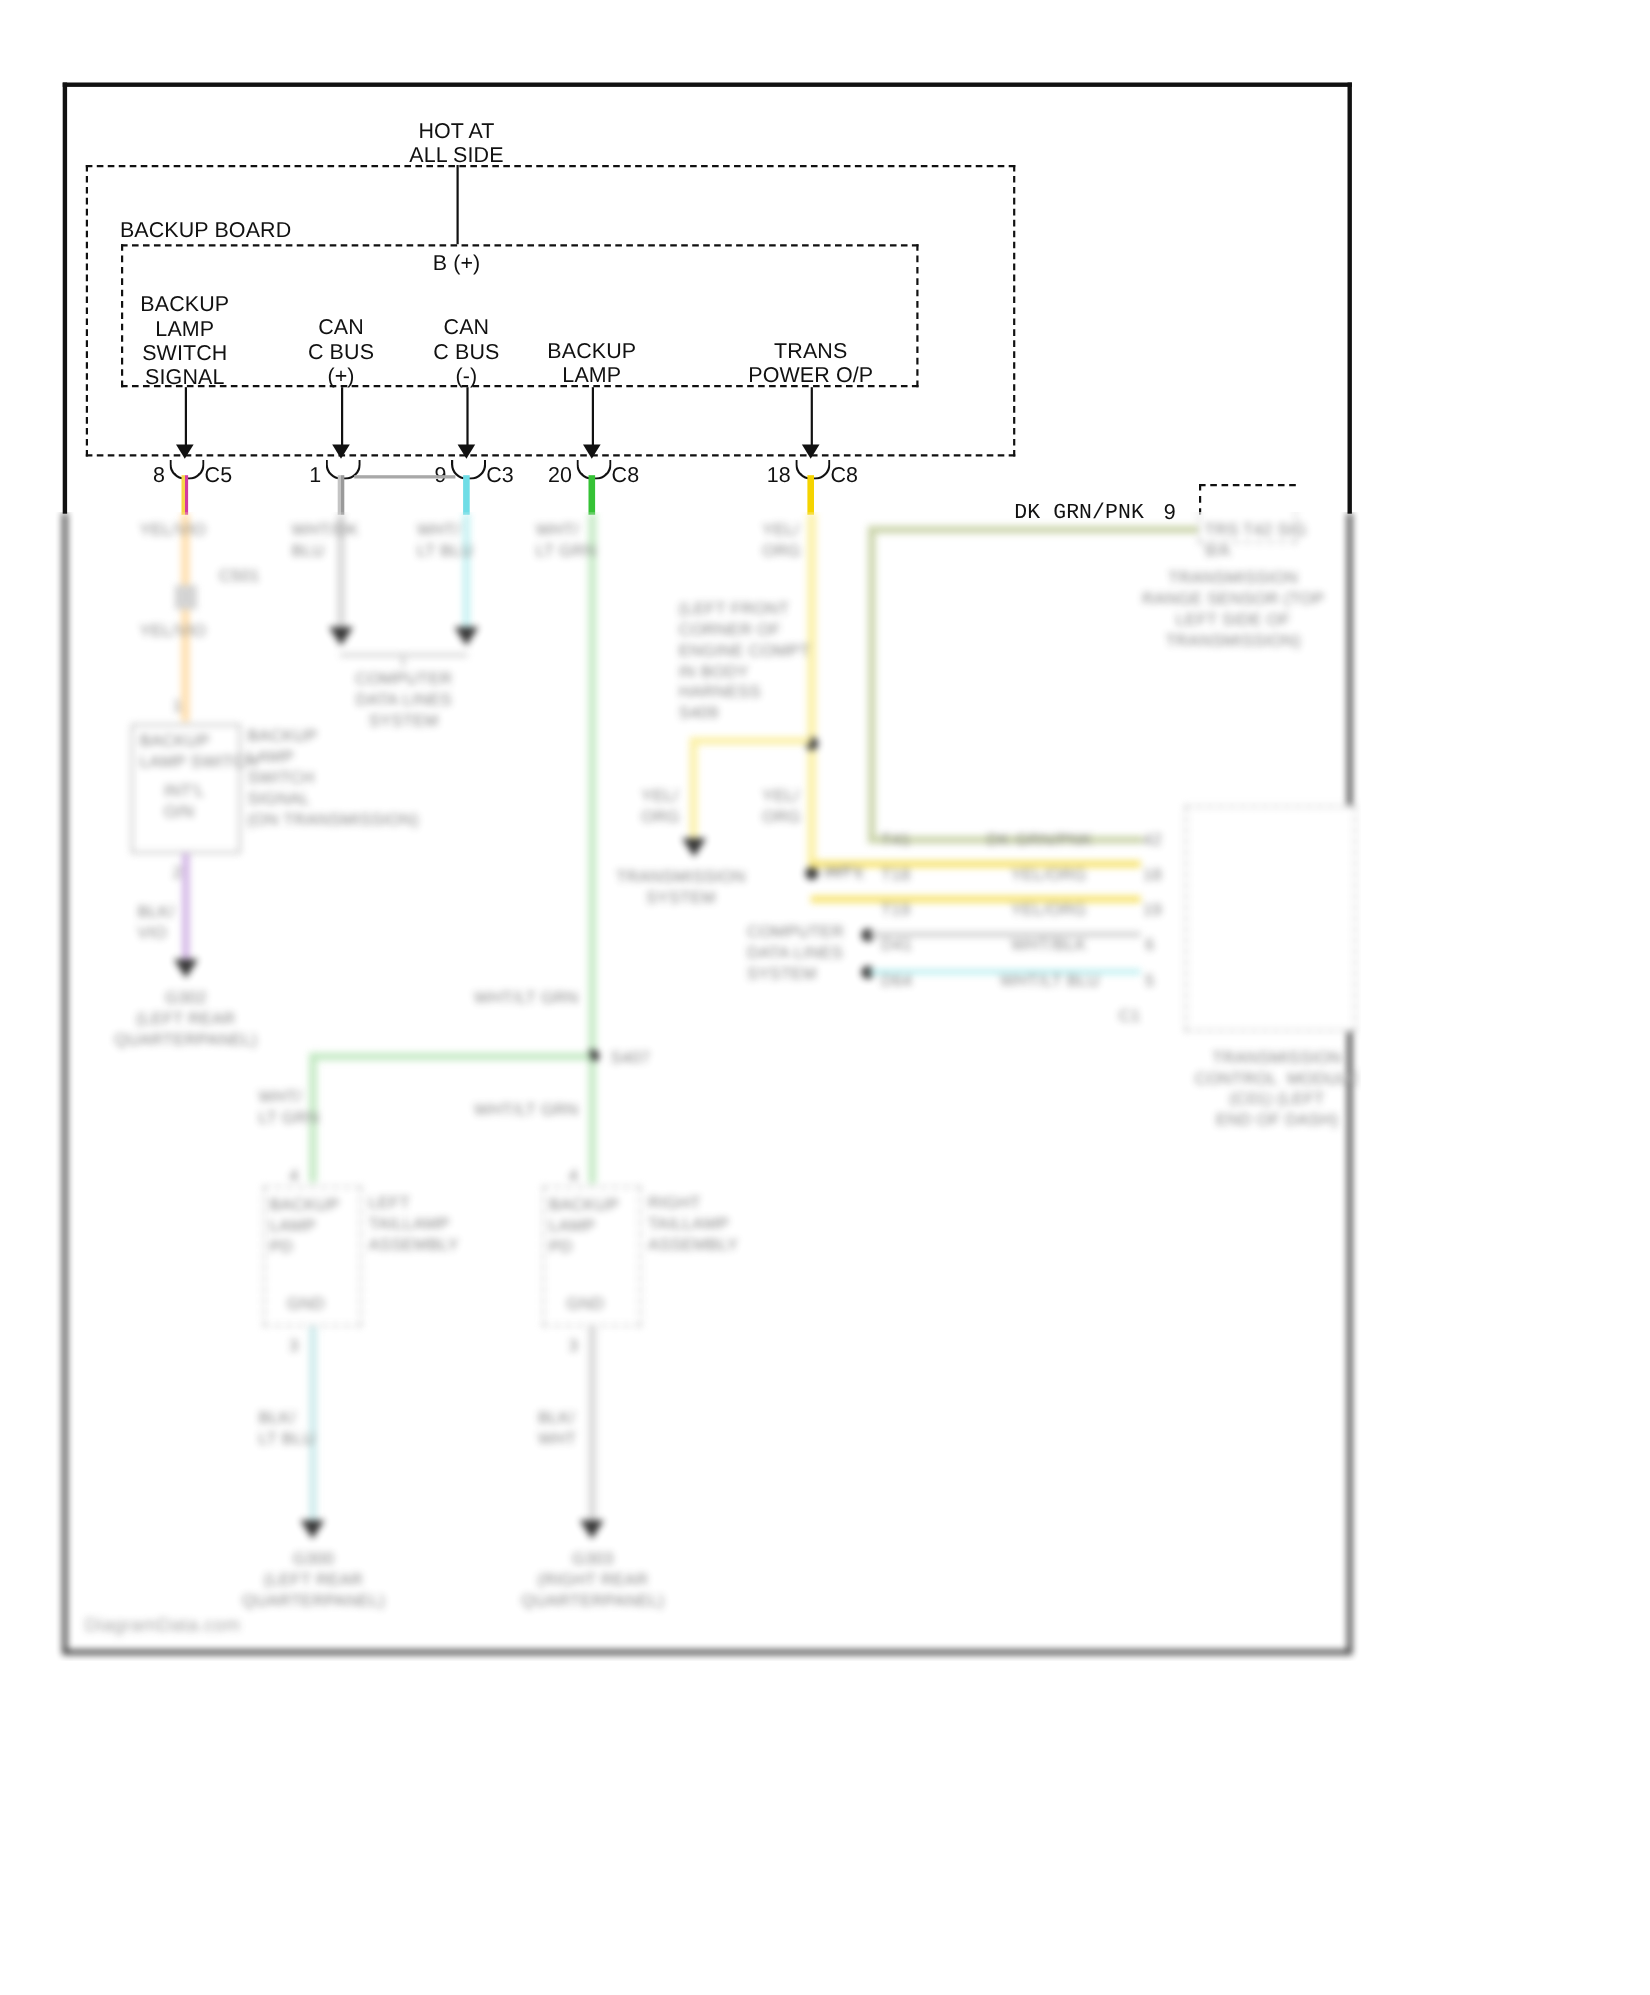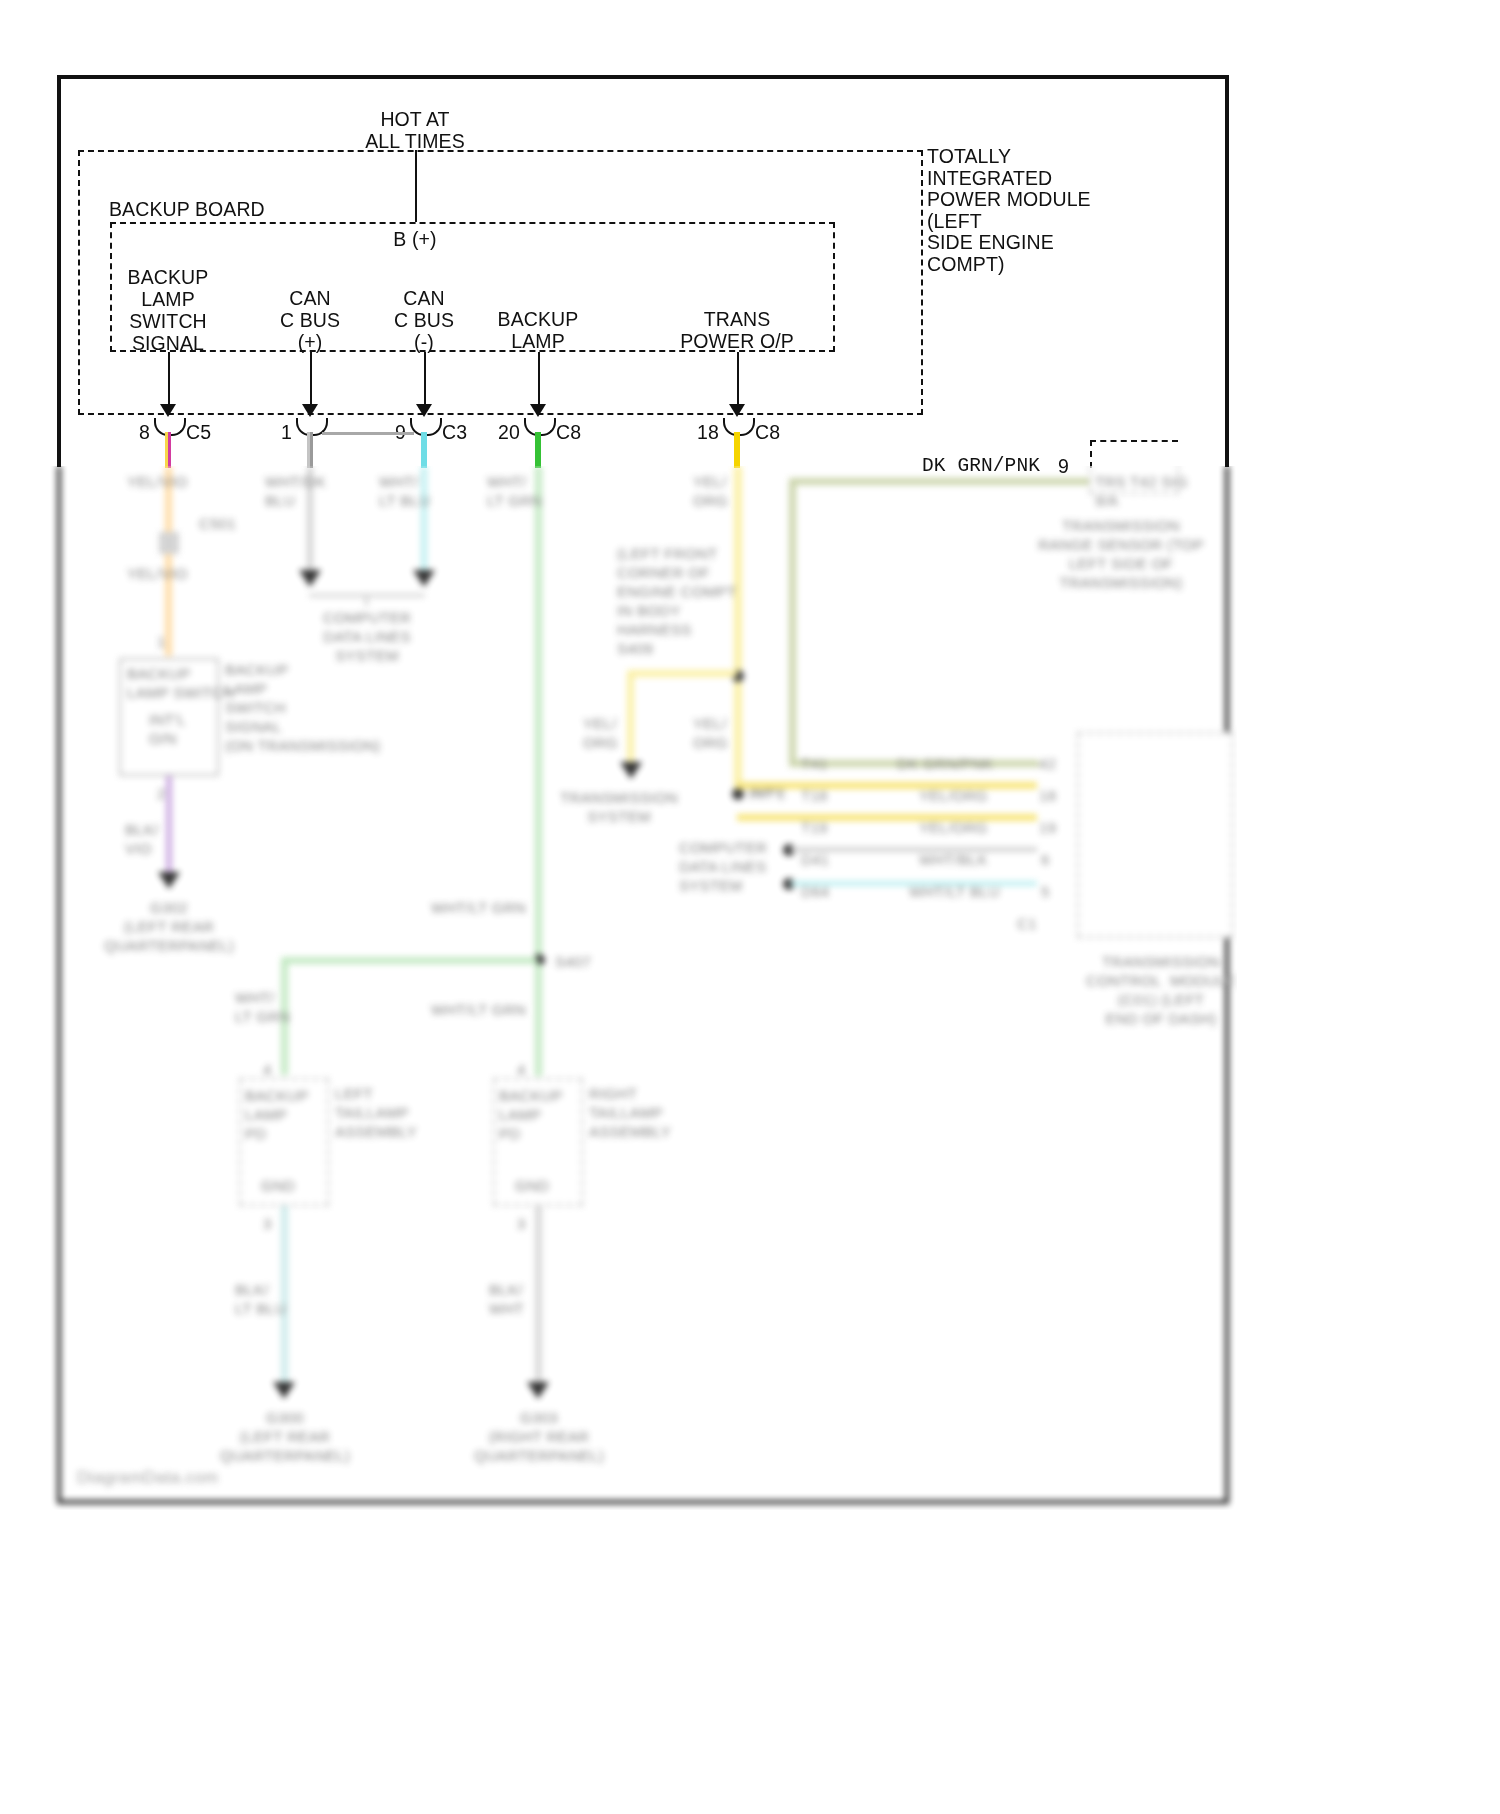--- a/index.html
+++ b/index.html
@@ -74,32 +74,26 @@
 
 <div id="page">
 
   <div id="frame-top"></div>
 
   <div class="dashbox" style="left:78px;top:150px;width:845px;height:265px;"></div>
 
   <div class="dashbox" style="left:110px;top:222px;width:725px;height:130px;"></div>
 
   <div class="txt c" style="left:415px;top:108px;width:240px;text-align:center;">HOT AT
-ALL TIMES</div>
+ALL SIDE</div>
   <div class="solid-v" style="left:415px;top:150px;height:72px;"></div>
   <div class="txt c" style="left:415px;top:228px;">B (+)</div>
 
   <div class="txt" style="left:104px;top:198px;background:#fff;padding:0 5px;">BACKUP BOARD</div>
 
-  <div class="txt" style="left:927px;top:146px;line-height:21.5px;">TOTALLY
-INTEGRATED
-POWER MODULE
-(LEFT
-SIDE ENGINE
-COMPT)</div>
 
   <div class="txt c" style="left:168px;top:266px;text-align:center;">BACKUP
 LAMP
 SWITCH
 SIGNAL</div>
   <div class="txt c" style="left:310px;top:287px;text-align:center;">CAN
 C BUS
 (+)</div>
   <div class="txt c" style="left:424px;top:287px;text-align:center;">CAN
 C BUS

